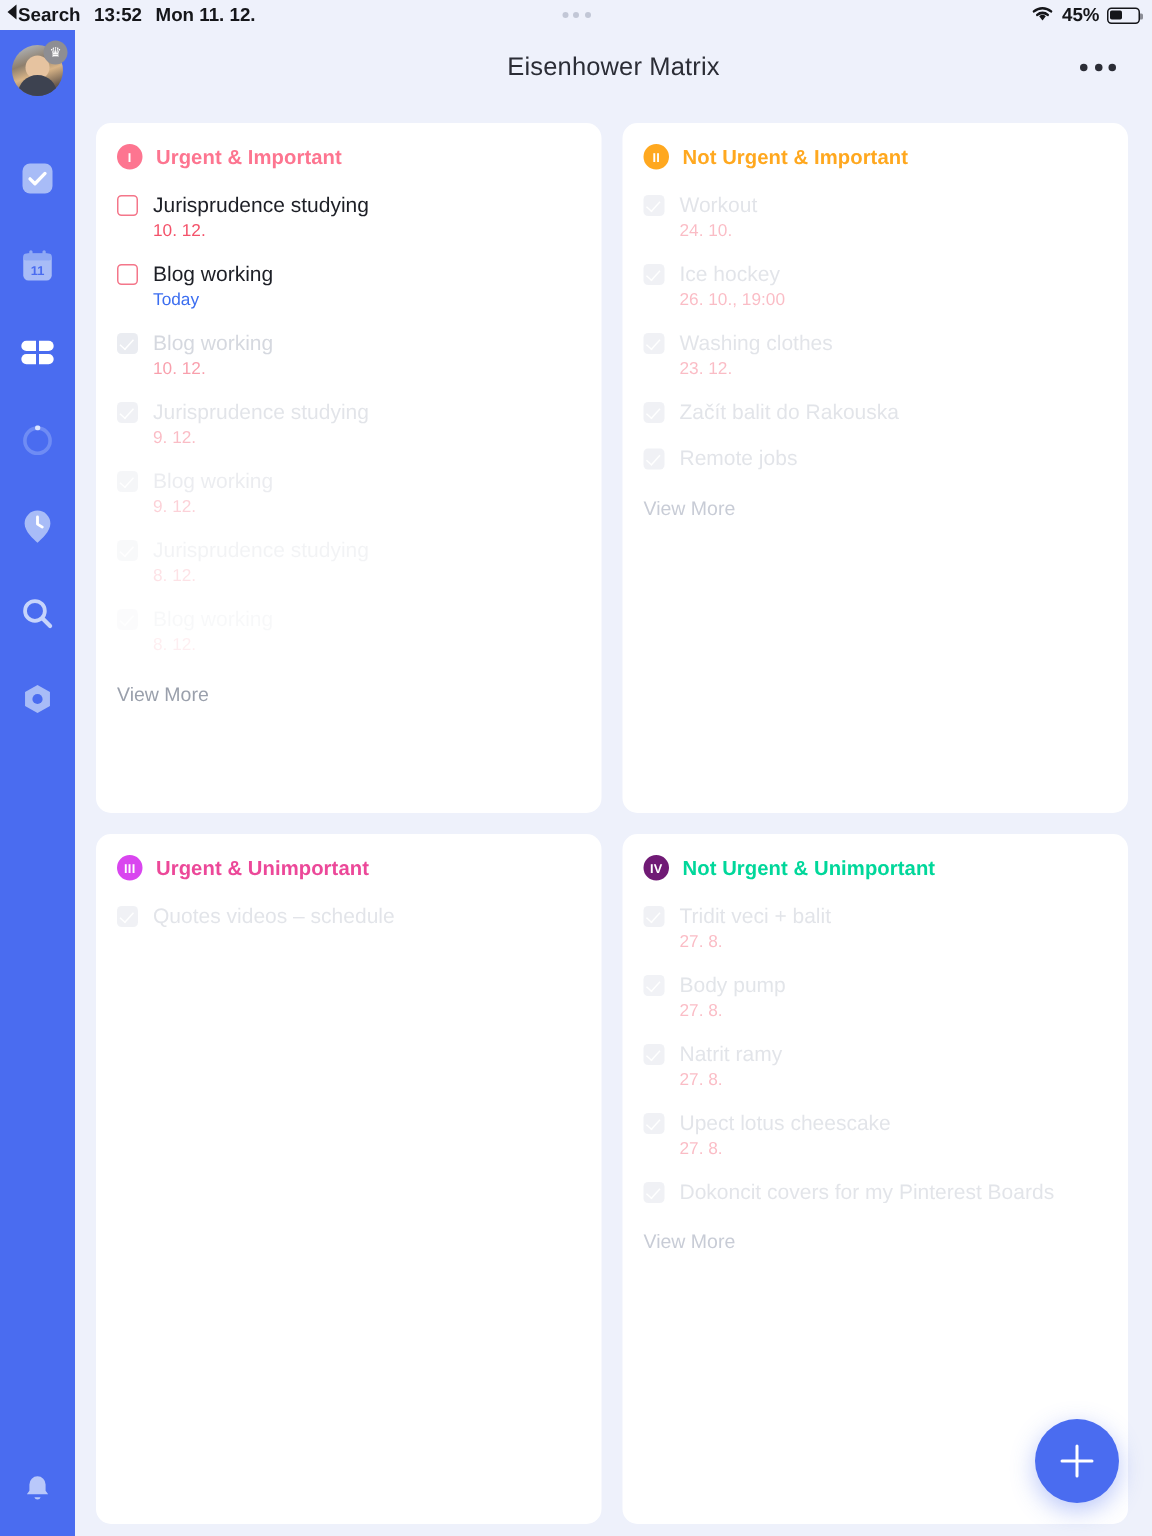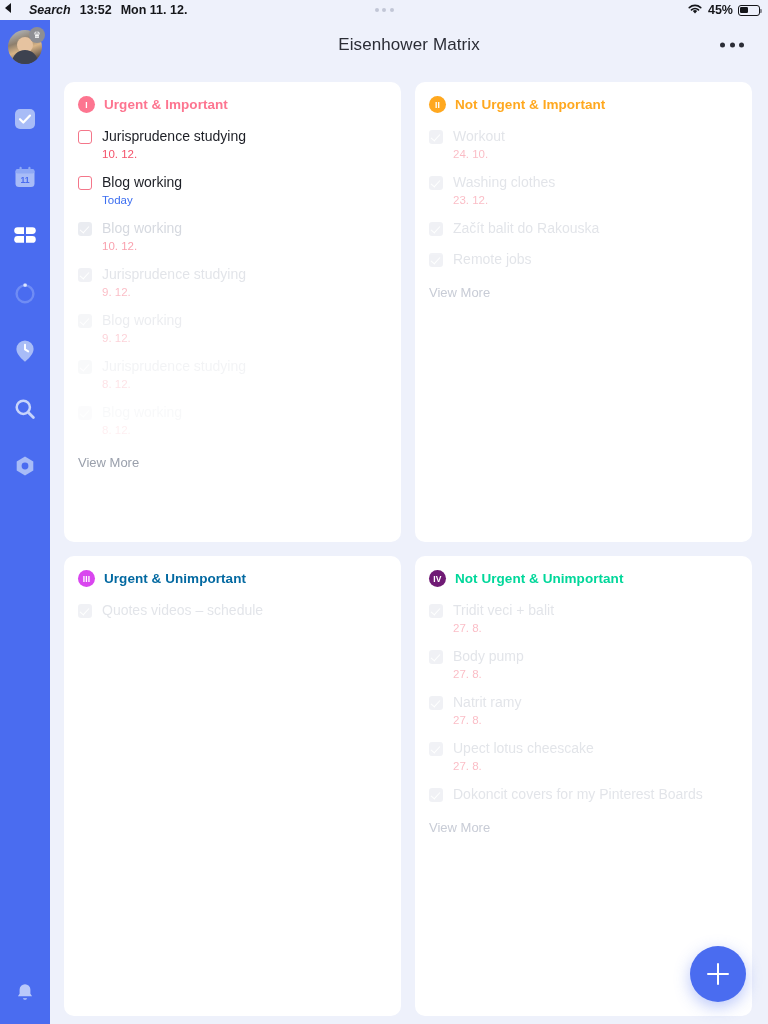--- a/index.html
+++ b/index.html
@@ -17,21 +17,21 @@
 
   
   .statusbar {
     position: absolute; top: 0; left: 0;
     width: 768px; height: 20px;
     display: flex; align-items: center;
     font-size: 12.5px; font-weight: bold; color: #15161a;
     z-index: 40;
   }
   .sb-left { display: flex; align-items: center; gap: 9px; padding-left: 5px; }
-  .sb-back { display: flex; gap: 18px; font-style: italic; }
+  .sb-back { display: flex; gap: 1px; }
   .sb-tri {
     width: 0; height: 0;
     border-top: 5px solid transparent;
     border-bottom: 5px solid transparent;
     border-right: 6px solid #15161a;
   }
   .sb-center {
     position: absolute; left: 0; right: 0; top: 0; height: 20px;
     display: flex; align-items: center; justify-content: center;
     pointer-events: none;
@@ -374,20 +374,27 @@
         <div class="task done hasdate fade-2">
           <div class="cbox done"></div>
           <div class="task-body">
             <div class="task-title">Workout</div>
             <div class="task-date red">24. 10.</div>
           </div>
         </div>
         <div class="task done hasdate fade-2">
           <div class="cbox done"></div>
           <div class="task-body">
+            <div class="task-title">Ice hockey</div>
+            <div class="task-date red">26. 10., 19:00</div>
+          </div>
+        </div>
+        <div class="task done hasdate fade-2">
+          <div class="cbox done"></div>
+          <div class="task-body">
             <div class="task-title">Washing clothes</div>
             <div class="task-date red">23. 12.</div>
           </div>
         </div>
         <div class="task done nodate fade-2">
           <div class="cbox done"></div>
           <div class="task-body">
             <div class="task-title">Začít balit do Rakouska</div>
           </div>
         </div>
@@ -395,21 +402,21 @@
           <div class="cbox done"></div>
           <div class="task-body">
             <div class="task-title">Remote jobs</div>
           </div>
         </div>
         <div class="view-more dim">View More</div>
       </div>
       <div class="card">
         <div class="card-head">
           <div class="badge" style="background: #d946ef;">III</div>
-          <div class="card-title" style="color: #0369a1;">Urgent &amp; Unimportant</div>
+          <div class="card-title" style="color: #ec4899;">Urgent &amp; Unimportant</div>
         </div>
         <div class="task done nodate fade-2">
           <div class="cbox done"></div>
           <div class="task-body">
             <div class="task-title">Quotes videos – schedule</div>
           </div>
         </div>
       </div>
       <div class="card">
         <div class="card-head">

